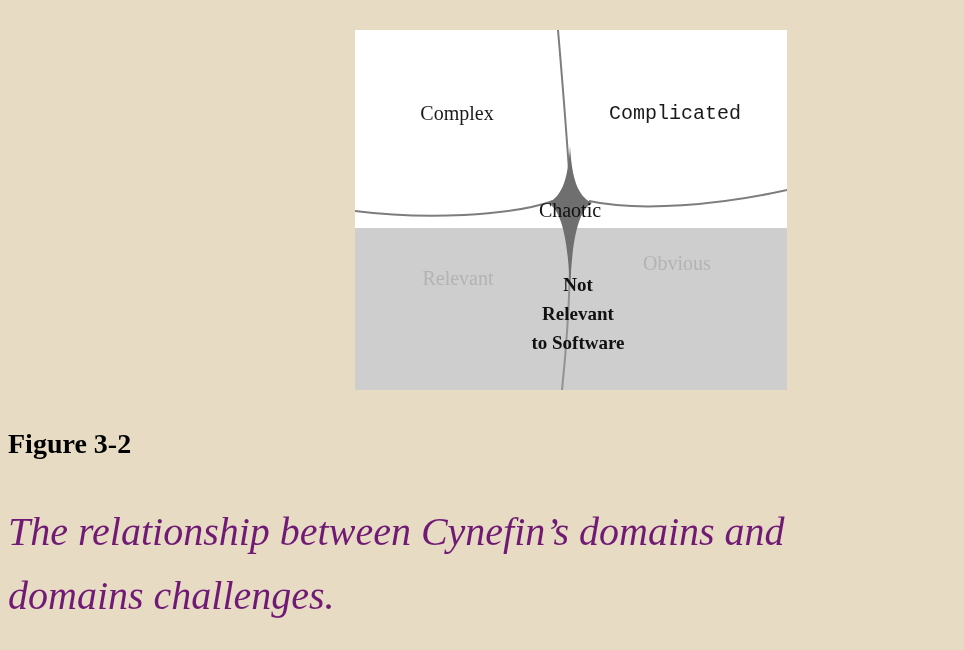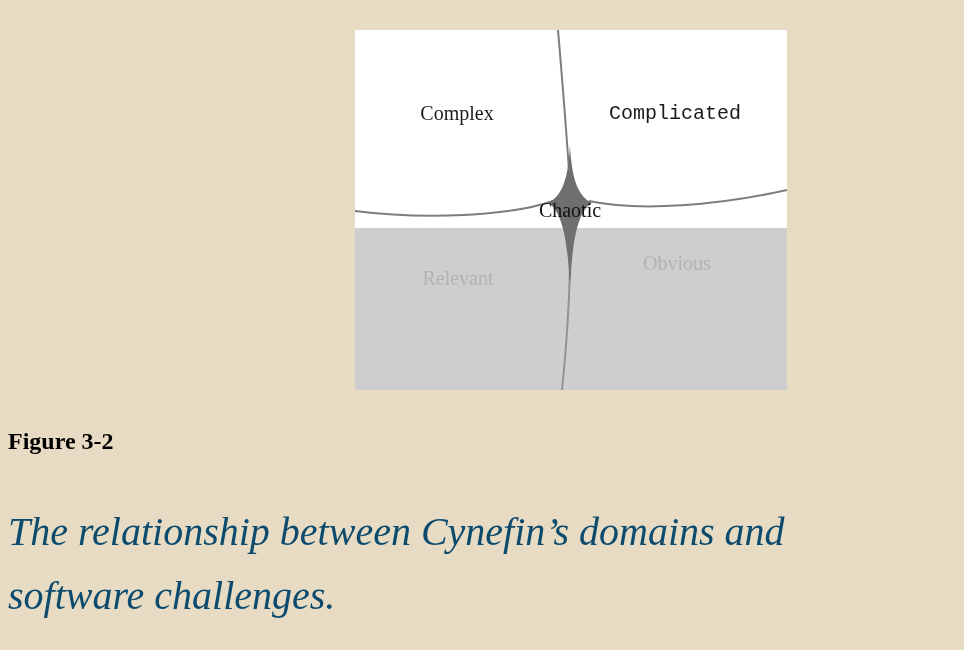--- a/index.html
+++ b/index.html
@@ -50,31 +50,31 @@
       line-height: 29px;
       color: #111111;
     }
 
     
     .fig-label {
       position: absolute;
       left: 8px;
       top: 428px;
       font-weight: bold;
-      font-size: 24px;
+      font-size: 28px;
       color: #000000;
     }
     .fig-caption {
       position: absolute;
       left: 8px;
       top: 500px;
       font-style: italic;
       font-size: 40px;
       line-height: 64px;
-      color: #0c4a6e;
+      color: #701a75;
       white-space: nowrap;
     }
   </style>
 </head>
 <body>
 
 <div class="diagram-box">
 
   <svg class="diagram-svg" width="432" height="360" viewBox="0 0 432 360">
 
@@ -95,21 +95,26 @@
              C 212,206 206,180 193,173
              C 207,166 213,150 215,116 Z" fill="#6f6f6f"></path>
   </svg>
 
   <div class="label lbl-complex">Complex</div>
   <div class="label lbl-complicated">Complicated</div>
   <div class="label lbl-disorder">Chaotic</div>
   <div class="label muted lbl-chaotic">Relevant</div>
   <div class="label muted lbl-obvious">Obvious</div>
 
+  <div class="overlay-text">
+    <div>Not</div>
+    <div>Relevant</div>
+    <div>to Software</div>
+  </div>
 
 </div>
 
 <div class="fig-label">Figure 3-2</div>
 
 <div class="fig-caption">
   <div>The relationship between Cynefin’s domains and</div>
-  <div>software challenges.</div>
+  <div>domains challenges.</div>
 </div>
 
 </body></html>

